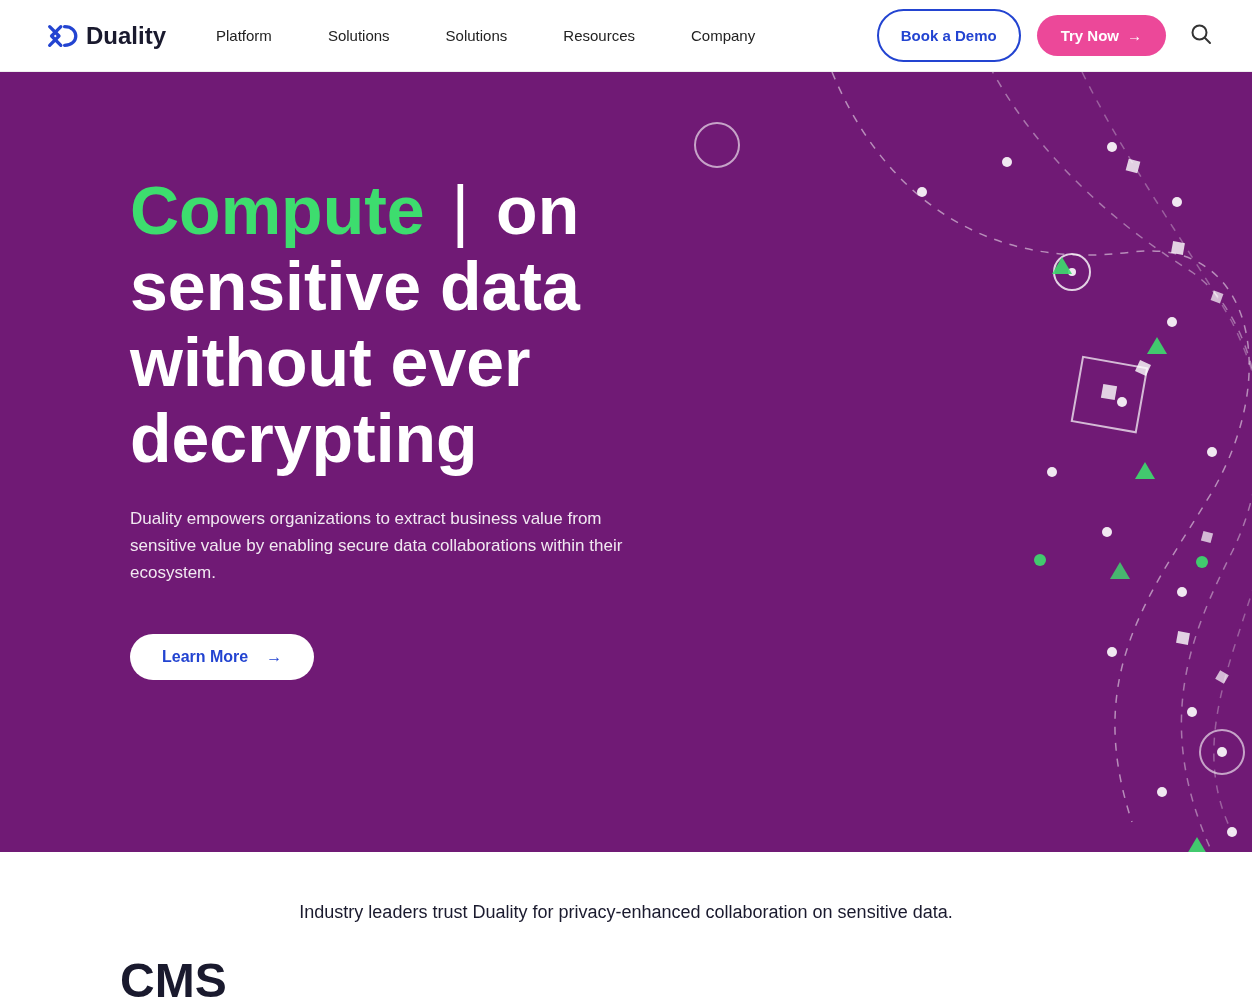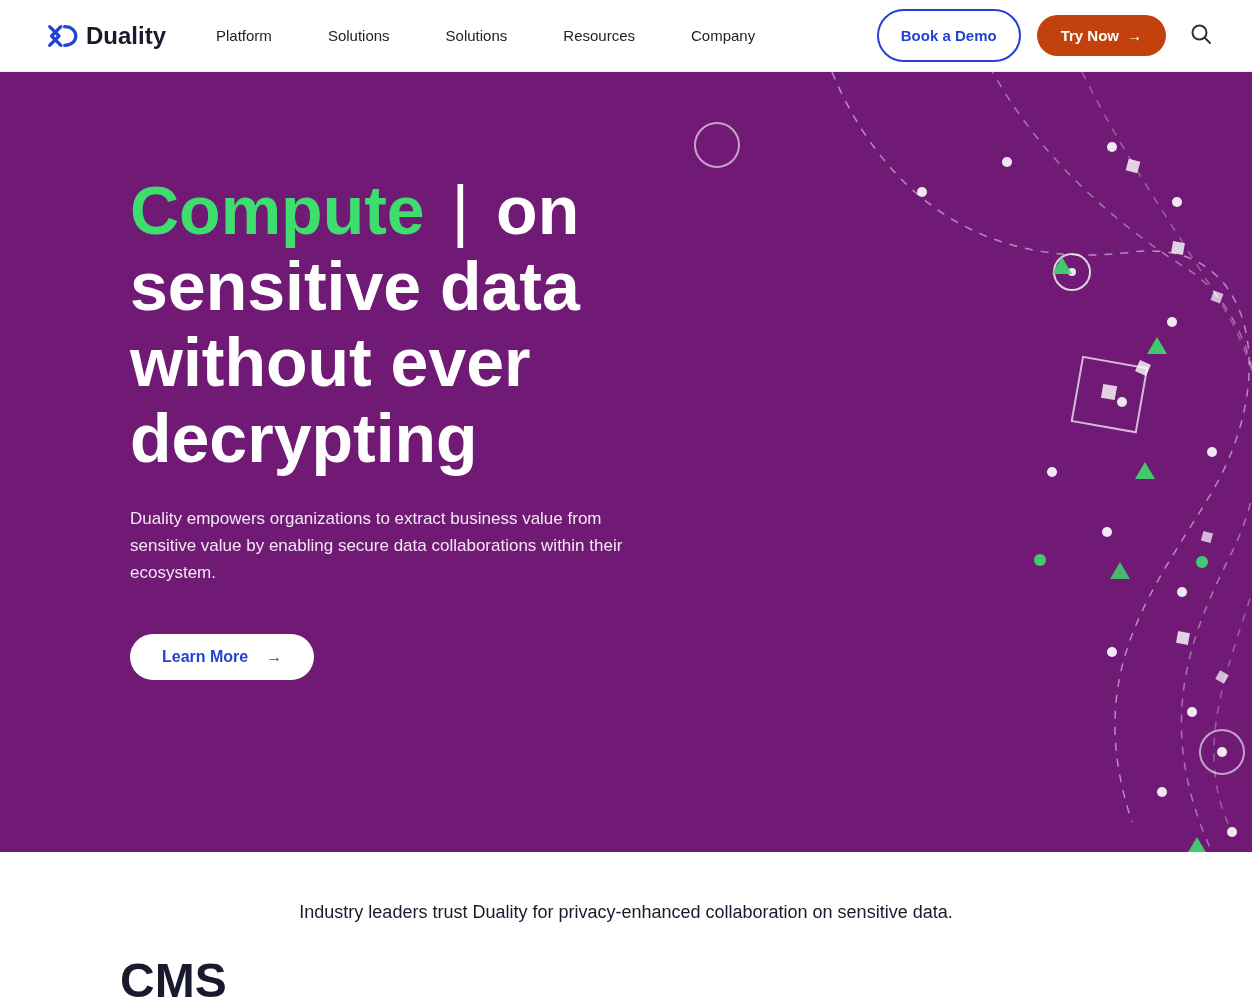--- a/index.html
+++ b/index.html
@@ -53,21 +53,21 @@
       border: 2px solid #2344d1;
       background: transparent;
       color: #2344d1;
       border-radius: 30px;
       padding: 16px 22px;
       font-size: 15px;
       font-weight: 600;
       cursor: pointer;
     }
     .btn-try-now {
-      background: #c2410c;
+      background: #ec4899;
       color: #fff;
       border: none;
       border-radius: 30px;
       padding: 12px 24px;
       font-size: 15px;
       font-weight: 600;
       cursor: pointer;
       display: flex;
       align-items: center;
       gap: 8px;

